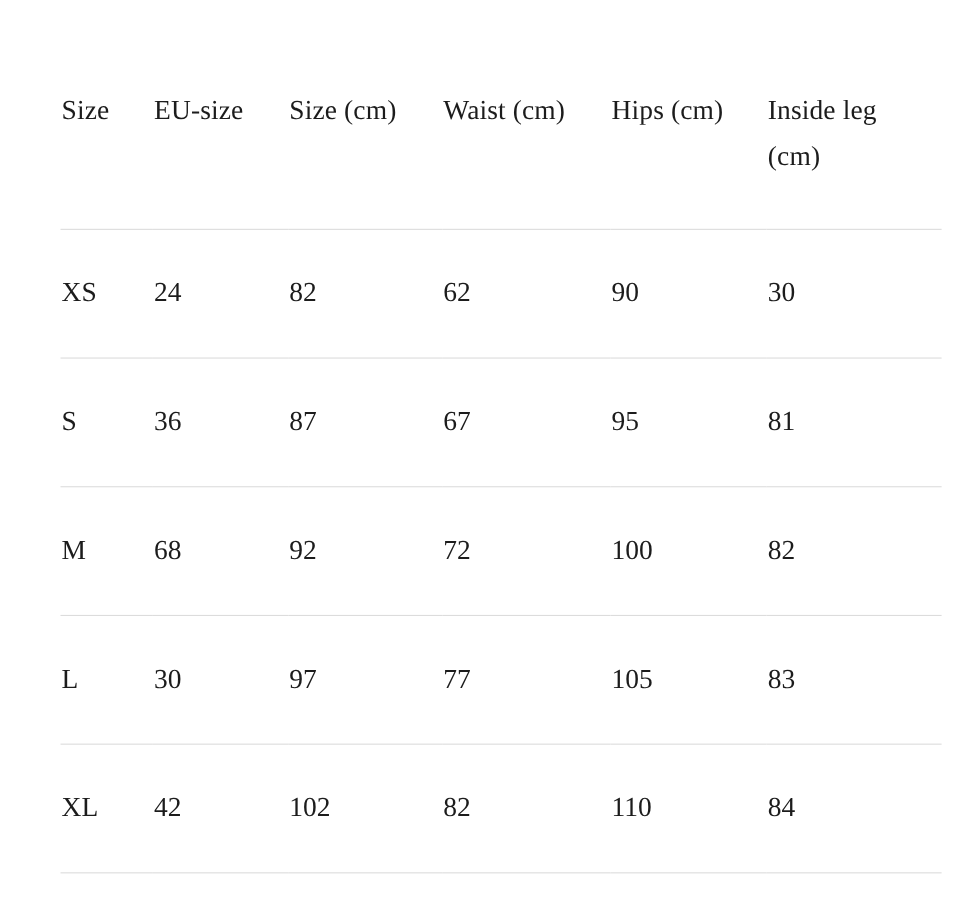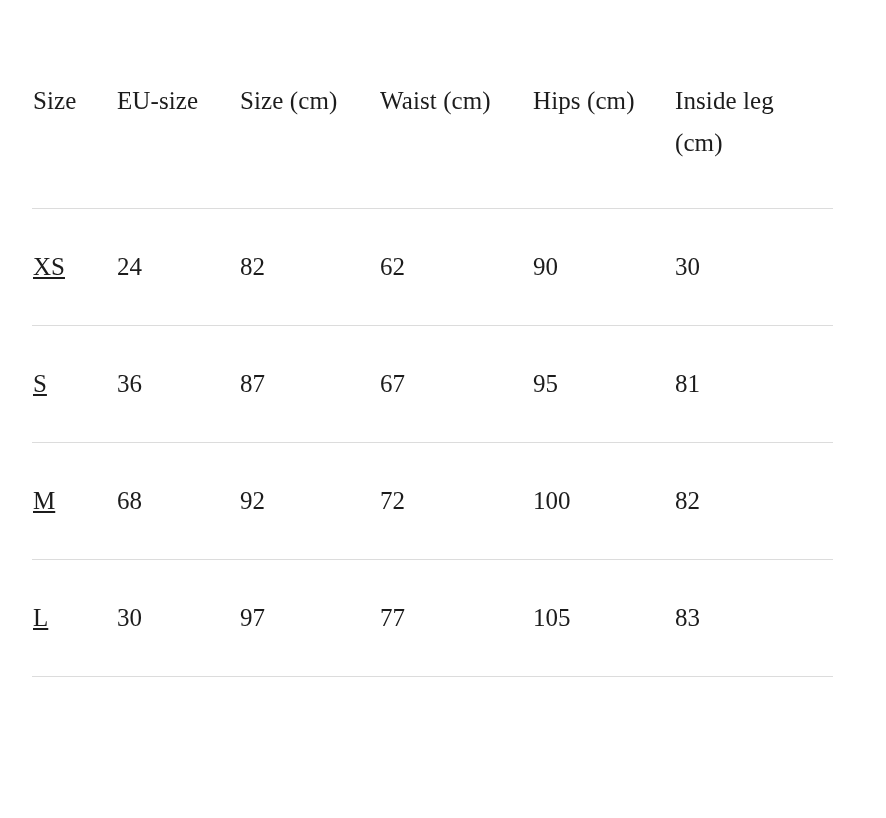--- a/index.html
+++ b/index.html
@@ -19,21 +19,21 @@
   .page {
     position: relative;
     width: 886px;
     height: 818px;
     background: #ffffff;
     box-sizing: border-box;
   }
 
   .size-table {
     position: absolute;
-    left: 32px;
+    left: 55px;
     top: 62px;
     width: 801px;
     border-collapse: collapse;
     table-layout: fixed;
   }
 
   .size-table col.c0 { width: 84px; }
   .size-table col.c1 { width: 123px; }
   .size-table col.c2 { width: 140px; }
   .size-table col.c3 { width: 153px; }
@@ -66,21 +66,20 @@
     border-bottom: 1px solid #dcdcdc;
     font-variant-numeric: oldstyle-nums;
     -moz-font-feature-settings: "onum";
     -webkit-font-feature-settings: "onum";
     font-feature-settings: "onum";
   }
 
   .size-table td.size-label {
     font-variant-numeric: normal;
     font-feature-settings: normal;
-    text-decoration: underline;
   }
 
   .hdr-wrap {
     display: block;
     max-width: 100%;
   }
 </style>
 </head>
 <body>
 
@@ -145,16 +144,24 @@
         <td>82</td>
       </tr>
       <tr>
         <td class="size-label">L</td>
         <td>30</td>
         <td>97</td>
         <td>77</td>
         <td>105</td>
         <td>83</td>
       </tr>
+      <tr>
+        <td class="size-label">XL</td>
+        <td>42</td>
+        <td>102</td>
+        <td>82</td>
+        <td>110</td>
+        <td>84</td>
+      </tr>
     </tbody>
   </table>
 
 </div>
 
 </body></html>

